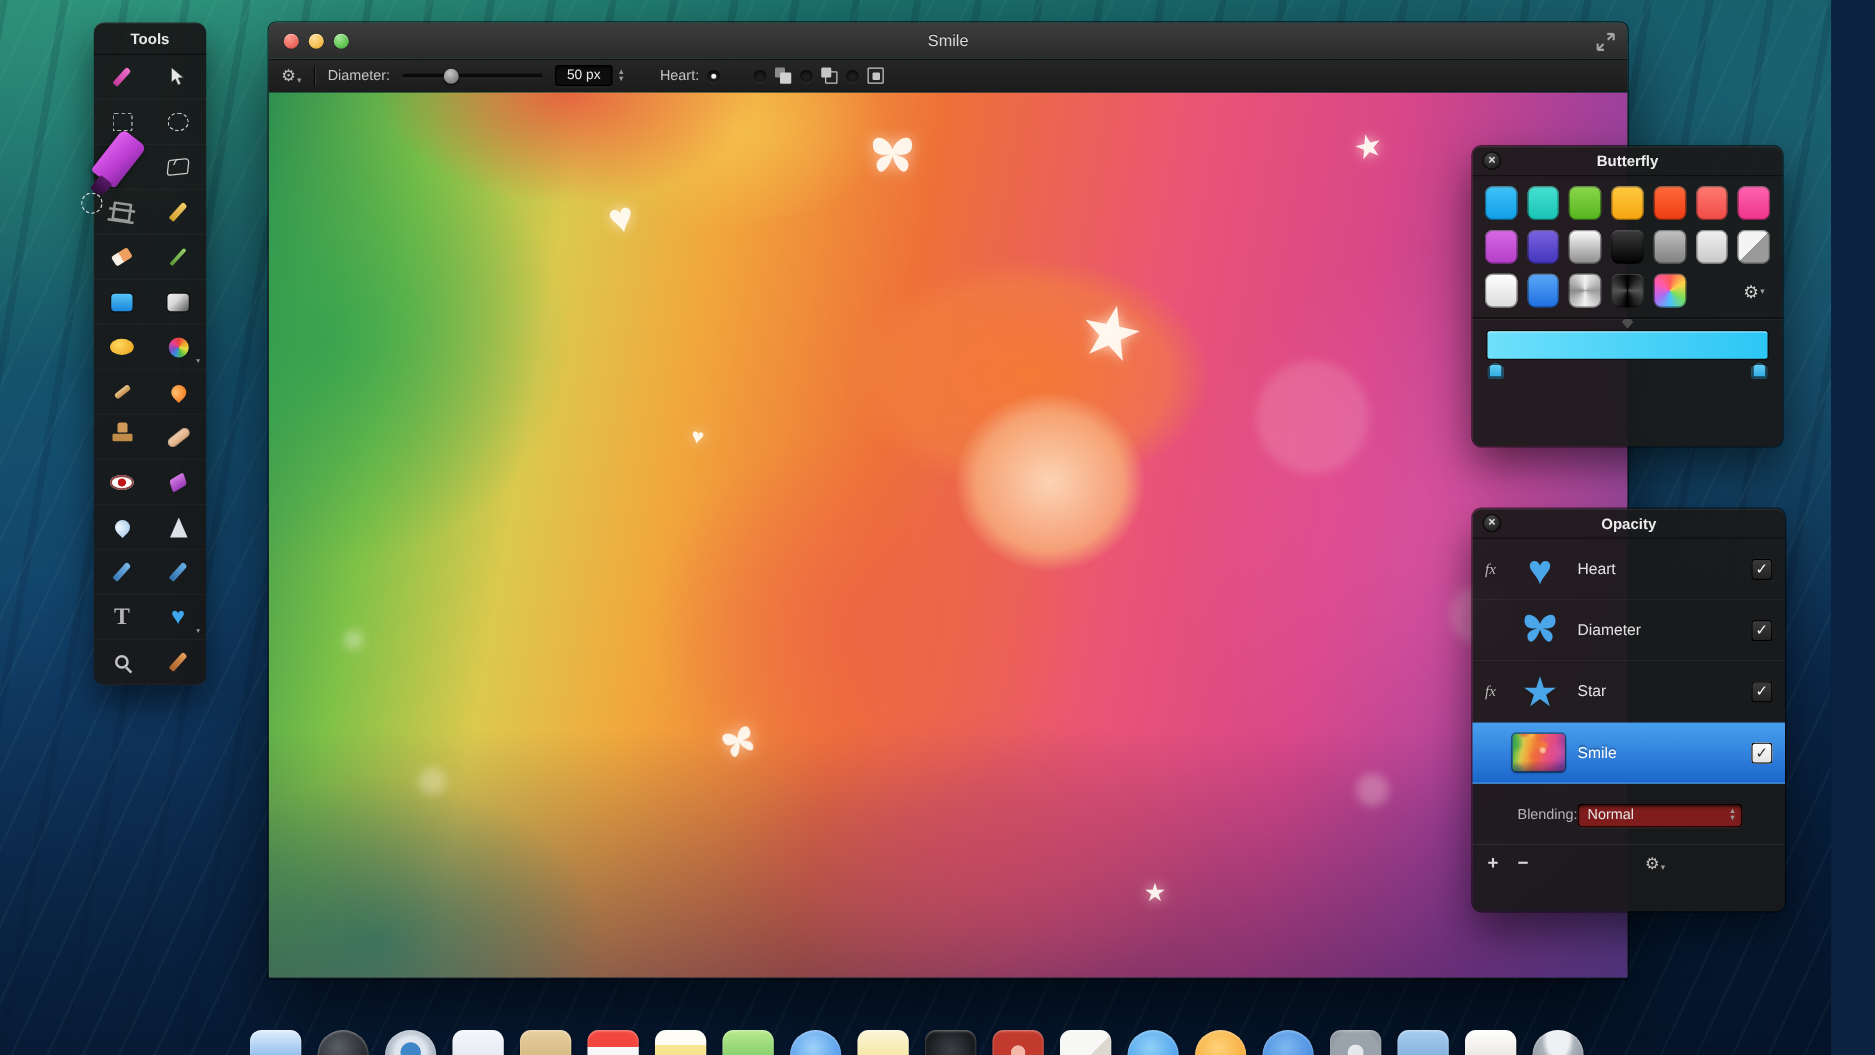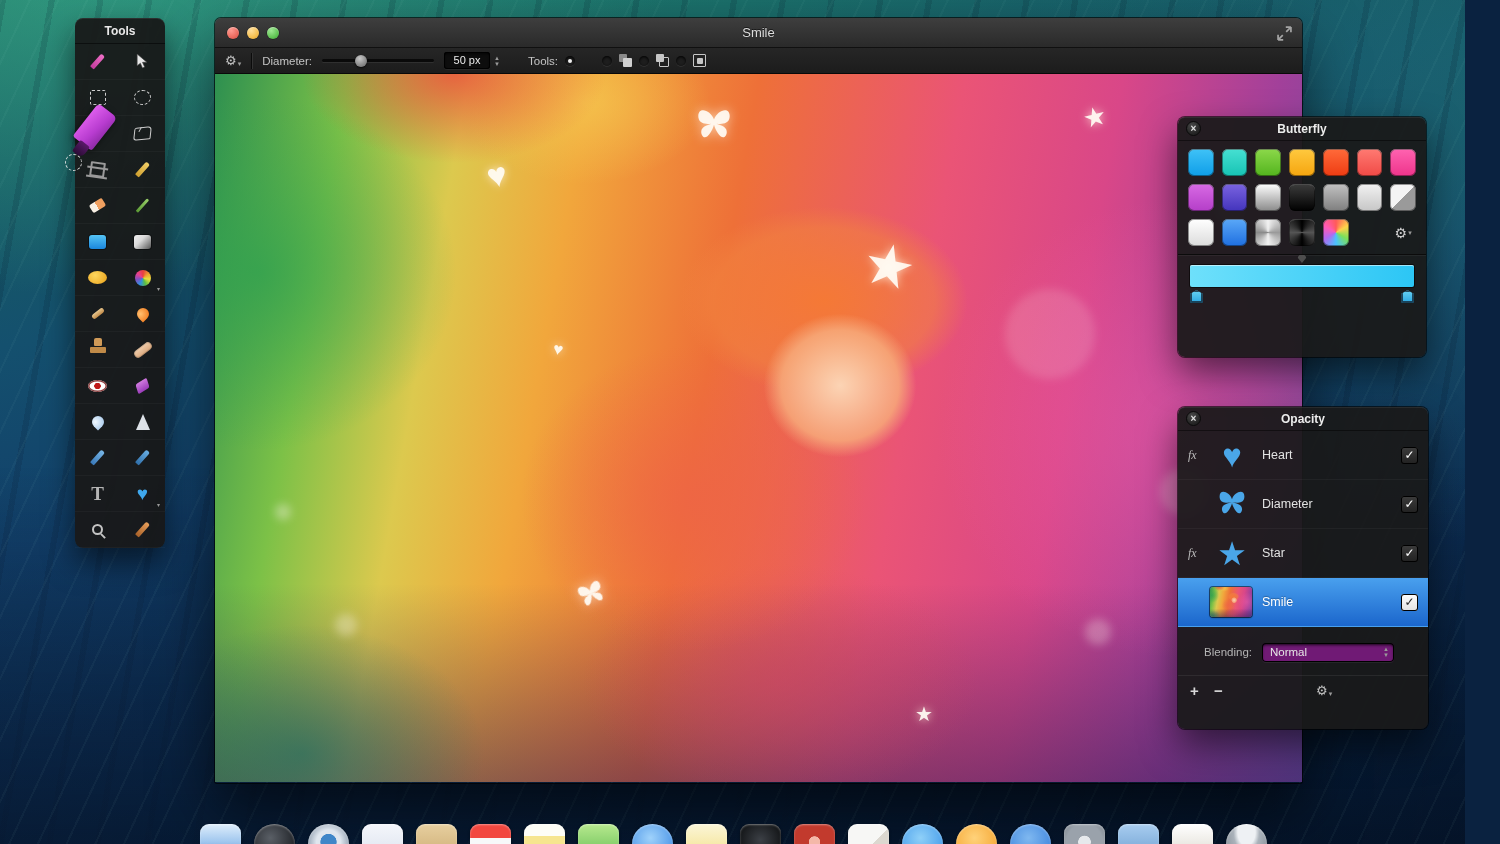--- a/index.html
+++ b/index.html
@@ -204,22 +204,22 @@
     box-shadow:0 0 0 1px rgba(0,0,0,.5), 0 1px 2px rgba(0,0,0,.4); margin-right:2px; }
   .lthumb .photo-art { position:absolute; inset:0; }
   .lname { flex:1; font-size:12.5px; color:#e2e2e2; padding-left:8px; }
   .sel .lname { color:#fff; text-shadow:0 -1px 1px rgba(0,0,0,.3); }
   .cbx { width:17px; height:17px; border-radius:3px; background:linear-gradient(#3c3c3c,#212121);
     box-shadow:inset 0 0 0 1px #000, inset 0 1px 0 rgba(255,255,255,.14);
     color:#fff; font-size:12px; line-height:17px; text-align:center; }
   .sel .cbx { background:linear-gradient(#fdfdfd,#e2e2e2); color:#2a2a2a; }
   .lctrl { padding:12px 12px 0; }
   .crow { display:flex; align-items:center; height:26px; }
-  .clabel { width:72px; text-align:right; color:#b4b4b4; font-size:11.5px; padding-right:10px; }
-  .select { width:132px; height:19px; background:#701a75; border-radius:4px; position:relative;
+  .clabel { width:72px; text-align:right; color:#b4b4b4; font-size:11.5px; }
+  .select { width:132px; height:19px; background:#7f1d1d; border-radius:4px; position:relative;
     box-shadow:inset 0 0 0 1px #000, inset 0 2px 3px rgba(0,0,0,.8), 0 1px 0 rgba(255,255,255,.06);
     color:#e6e6e6; font-size:11.5px; line-height:19px; padding:0 8px; }
   .sel-stp { position:absolute; right:5px; top:3px; display:flex; flex-direction:column;
     color:#9a9a9a; font-size:6px; line-height:6.5px; }
   .sl-opac { flex:1; margin-right:4px; }
   .valbox.sm { width:42px; margin-left:6px; }
   .lfoot { display:flex; align-items:center; height:30px; margin-top:10px; padding:0 12px;
     border-top:1px solid rgba(255,255,255,.07); color:#cfcfcf; }
   .pm { width:24px; font-size:15px; font-weight:bold; color:#d8d8d8; }
   .lfoot .tb-gear { margin-left:78px; }
@@ -355,21 +355,21 @@
       <span class="tb-label">Diameter:</span>
       <span class="slider sl-diam">
           <span class="knob" style="left:35%"></span>
         </span>
       <span class="valbox">50 px</span>
       <span class="stepper">
           <span>▲</span>
           <span>▼</span>
         </span>
       <span class="mode-group">
-        <span class="tb-label">Tools:</span>
+        <span class="tb-label">Heart:</span>
         <span class="rdo on"></span>
         <span class="mi"><span class="mi-solid"></span></span>
         <span class="rdo"></span>
         <span class="mi mi-add"></span>
         <span class="rdo"></span>
         <span class="mi mi-sub"></span>
         <span class="rdo"></span>
         <span class="mi mi-int"></span>
       </span>
     </div>

